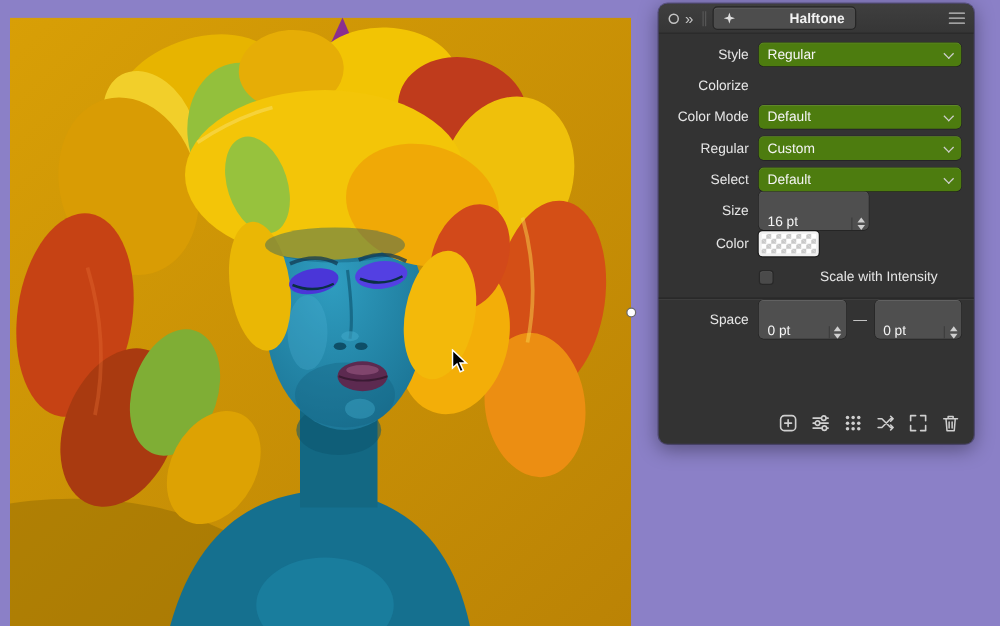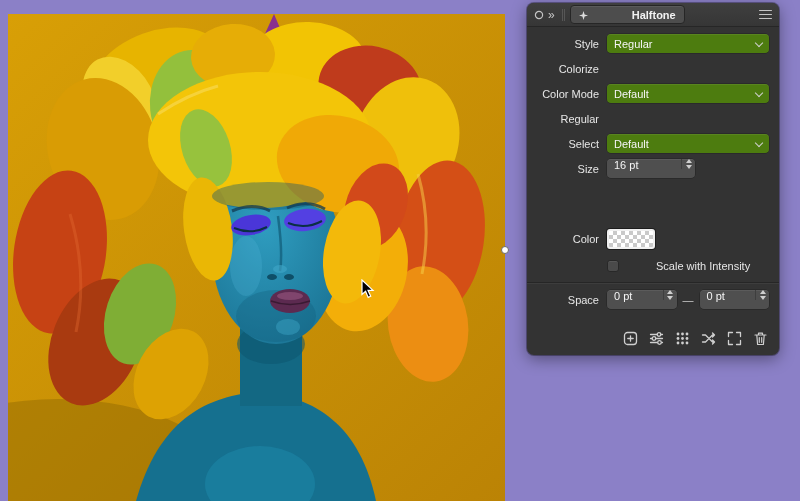--- a/index.html
+++ b/index.html
@@ -28,32 +28,32 @@
   .hdivider{width:1px;height:12px;background:#565656;margin:0 2px;box-shadow:2px 0 0 #565656;margin-right:7px;}
   .tab{height:17px;display:flex;align-items:center;gap:4px;padding:0 8px;background:#4d4d4d;
        border:1px solid #262626;border-radius:4px;box-shadow:inset 0 1px 0 rgba(255,255,255,.08);}
   .tab-title{font-size:11px;font-weight:bold;color:#f2f2f2;padding-left:40px;}
   .hspacer{flex:1;}
   .hamburger{display:flex;flex-direction:column;gap:2.5px;cursor:default;}
   .hamburger span{display:block;width:13px;height:1.5px;background:#c4c4c4;border-radius:1px;}
 
   .panel-body{display:flex;flex-direction:column;flex:1;padding-top:4px;}
   .row{display:flex;align-items:center;height:25px;flex-shrink:0;}
-  .row-color{height:28px;margin-top:44px;}
+  .row-color{height:28px;}
   .label{width:72px;flex-shrink:0;text-align:right;padding-right:8px;font-size:11px;color:#e6e6e6;}
   .control{display:flex;align-items:center;flex:1;padding-right:10px;min-width:0;}
 
   .dropdown{position:relative;flex:1;height:19px;background:#4d7c0f;border-radius:4px;
             display:flex;align-items:center;padding:0 18px 0 7px;font-size:11px;color:#f5f5f5;
             box-shadow:inset 0 0.5px 0 rgba(255,255,255,.14),0 0 0 0.5px rgba(0,0,0,.35);}
   .dd-text{white-space:nowrap;overflow:hidden;text-overflow:ellipsis;}
   .dd-chevron{position:absolute;right:7px;top:5.5px;width:5px;height:5px;
               border-right:1.5px solid #cfcfcf;border-bottom:1.5px solid #cfcfcf;transform:rotate(45deg);}
 
-  .stepper{height:19px;background:#4f4f4f;border-radius:4px;display:flex;align-items:flex-start;
+  .stepper{height:31px;background:#4f4f4f;border-radius:4px;display:flex;align-items:flex-end;
            font-size:11px;color:#f5f5f5;overflow:hidden;
            box-shadow:inset 0 0.5px 0 rgba(255,255,255,.14),0 0 0 0.5px rgba(0,0,0,.35);}
   .stepper .val{display:flex;align-items:center;padding:0 7px;flex:1;white-space:nowrap;}
   .arrows{width:13px;border-left:1px solid #3e3e3e;display:flex;flex-direction:column;
           align-items:center;justify-content:center;gap:2px;flex-shrink:0;}
   .tri-up{width:0;height:0;border-left:3.5px solid transparent;border-right:3.5px solid transparent;
           border-bottom:4px solid #cfcfcf;}
   .tri-down{width:0;height:0;border-left:3.5px solid transparent;border-right:3.5px solid transparent;
           border-top:4px solid #cfcfcf;}
 
@@ -207,20 +207,26 @@
           <div class="dropdown">
             <span class="dd-text">Default</span>
             <span class="dd-chevron"></span>
           </div>
         </div>
       </div>
 
 
       <div class="row">
         <span class="label">Regular</span>
+        <div class="control">
+          <div class="dropdown">
+            <span class="dd-text">Custom</span>
+            <span class="dd-chevron"></span>
+          </div>
+        </div>
       </div>
 
       <div class="row">
         <span class="label">Select</span>
         <div class="control">
           <div class="dropdown">
             <span class="dd-text">Default</span>
             <span class="dd-chevron"></span>
           </div>
         </div>

